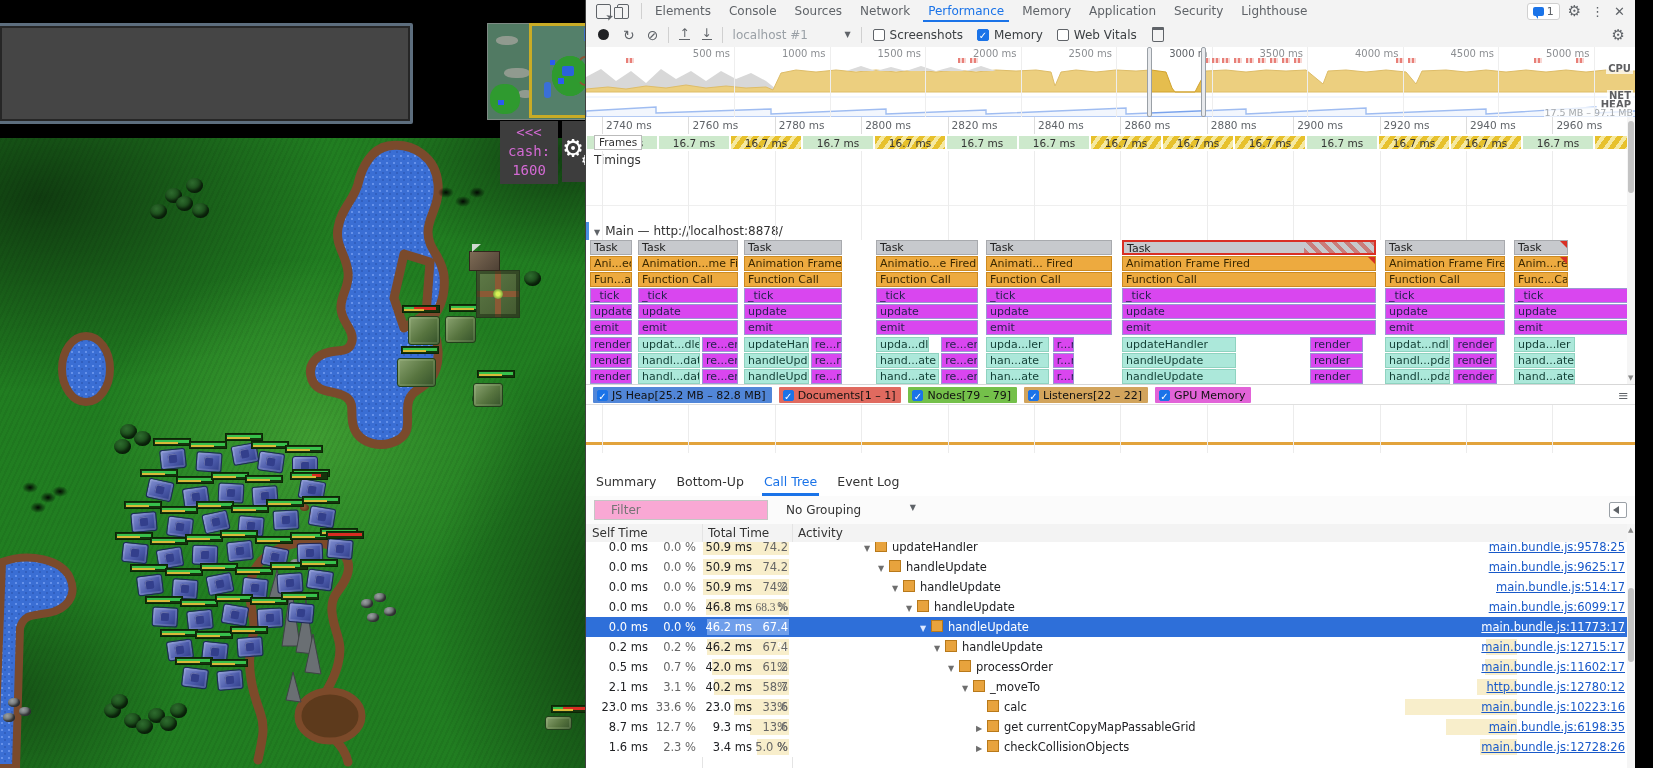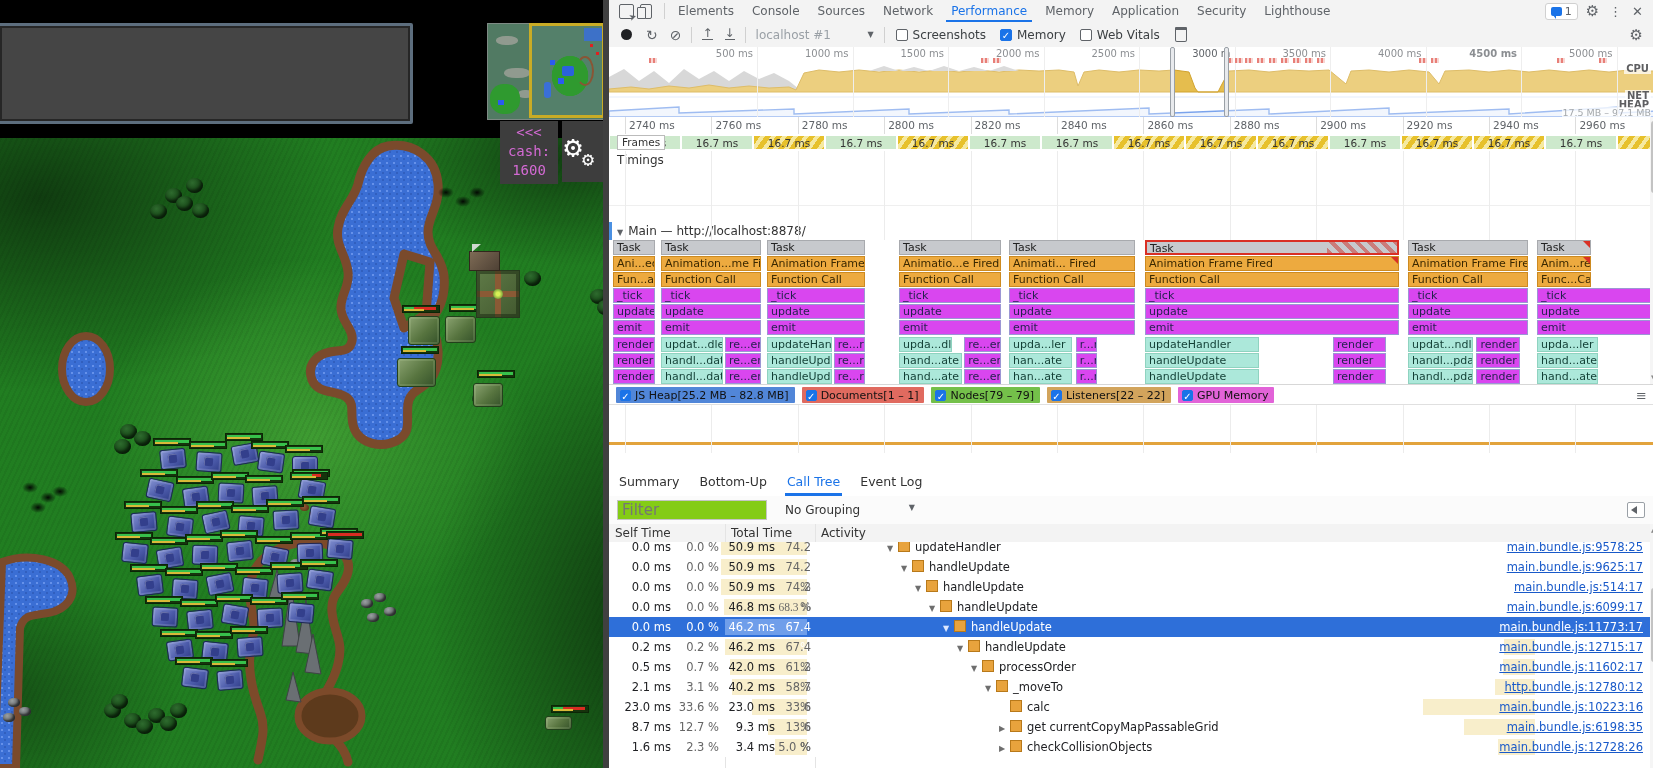--- a/index.html
+++ b/index.html
@@ -67,21 +67,21 @@
   .mmr{position:absolute;width:3px;height:3px;background:#e02020;}
   .mmw{position:absolute;background:#3a6fd8;}
   .hudbox{position:absolute;background:#3d3d3d;color:#d46ad4;
     font-family:"DejaVu Sans Mono",monospace;text-align:center;}
   .cash{left:500px;top:121px;width:58px;height:61px;font-size:14px;line-height:19px;padding-top:2px;}
   .gearbox{left:562px;top:121px;width:41px;height:61px;color:#fff;}
   .gearbox .g1{position:absolute;left:2px;top:8px;font-size:30px;}
   .gearbox .g2{position:absolute;left:20px;top:26px;font-size:20px;}
 
   
-  .dt{position:absolute;left:603px;top:0;width:1050px;height:768px;background:#fff;border-left:6px solid #404040;
+  .dt{position:absolute;left:585px;top:0;width:1050px;height:768px;background:#fff;border-left:1px solid #404040;
       box-sizing:border-box;color:#202124;}
   .tabbar{position:absolute;left:0;top:0;width:100%;height:22px;background:#f3f3f3;border-bottom:1px solid #d0d0d0;
       display:flex;align-items:center;font-size:12px;color:#5f6368;}
   .tabbar .tb{padding:0 9px;height:22px;line-height:22px;cursor:default;position:relative;}
   .tabbar .tb.act{color:#1a73e8;}
   .tabbar .tb.act:after{content:'';position:absolute;left:4px;right:4px;bottom:0;height:2px;background:#1a73e8;}
   .ico{color:#5f6368;font-size:13px;line-height:1;}
   .insp{width:13px;height:13px;border:1.5px solid #5f6368;border-radius:2px;position:relative;margin:0 6px 0 10px;}
   .insp:after{content:'➤';position:absolute;right:-4px;bottom:-4px;font-size:9px;color:#5f6368;transform:rotate(-20deg);}
   .devi{width:10px;height:13px;border:1.5px solid #5f6368;border-radius:2px;position:relative;margin-right:8px;}
@@ -151,22 +151,22 @@
   .memchart{position:absolute;left:0;top:404px;width:100%;height:48px;background:#fff;border-top:1px solid #e0e0e0;overflow:hidden;}
   .memline{position:absolute;left:0;top:37px;width:100%;height:2.5px;background:#e2a33c;}
 
   .btabs{position:absolute;left:0;top:468px;width:100%;height:28px;background:#fff;border-bottom:1px solid #d0d0d0;
      display:flex;align-items:flex-end;font-size:12.5px;color:#333;}
   .btabs .bt{padding:0 10px 7px;position:relative;}
   .btabs .bt.act{color:#1a73e8;}
   .btabs .bt.act:after{content:'';position:absolute;left:8px;right:8px;bottom:0;height:3px;background:#1a73e8;}
   .frow{position:absolute;left:0;top:496px;width:100%;height:28px;background:#fbfbfb;border-bottom:1px solid #e0e0e0;
      display:flex;align-items:center;font-size:12px;color:#333;}
-  .filter{width:140px;height:18px;border:1px solid #c5c5c5;background:#84cc16;margin-left:8px;font-size:15px;
-     font-family:"DejaVu Sans",sans-serif;padding:0 4px;color:#333;}
+  .filter{width:140px;height:18px;border:1px solid #c5c5c5;background:#f9a8d4;margin-left:8px;font-size:12px;
+     font-family:"DejaVu Sans",sans-serif;padding:0 16px;color:#333;}
   .group{margin-left:18px;width:130px;display:flex;justify-content:space-between;color:#333;}
   .sidetog{position:absolute;right:8px;width:16px;height:14px;border:1px solid #9aa0a6;border-radius:2px;background:#fff;}
   .sidetog:after{content:'';position:absolute;left:3px;top:3px;border-top:4px solid transparent;border-bottom:4px solid transparent;border-right:6px solid #5f6368;}
 
   .thead{position:absolute;left:0;top:524px;width:100%;height:18px;background:#f3f3f3;border-bottom:1px solid #d0d0d0;
      font-size:12px;color:#333;}
   .thead span{position:absolute;top:2px;}
   .colline{position:absolute;top:524px;bottom:0;width:1px;background:#e4e4e4;}
   .rows{position:absolute;left:0;top:542px;width:100%;height:226px;overflow:hidden;font-size:11.5px;}
   .trw{position:absolute;left:0;width:100%;height:20px;background:#fff;}
@@ -602,21 +602,21 @@
         <div class="tick-lab" style="left: 360.5px;">2000 ms</div>
         <div class="tick-ln" style="left: 530px;"></div>
         <div class="tick-lab" style="left: 456px;">2500 ms</div>
         <div class="tick-ln" style="left: 625.5px;"></div>
         <div class="tick-lab" style="left: 551.5px;">3000 m</div>
         <div class="tick-ln" style="left: 721px;"></div>
         <div class="tick-lab" style="left: 647px;">3500 ms</div>
         <div class="tick-ln" style="left: 816.5px;"></div>
         <div class="tick-lab" style="left: 742.5px;">4000 ms</div>
         <div class="tick-ln" style="left: 912px;"></div>
-        <div class="tick-lab" style="left: 838px; font-weight: bold;">4500 ms</div>
+        <div class="tick-lab" style="left: 838px;">4500 ms</div>
         <div class="tick-ln" style="left: 1007.5px;"></div>
         <div class="tick-lab" style="left: 933.5px;">5000 ms</div>
         <div class="mark" style="left: 40px;"></div>
         <div class="mark" style="left: 372px;"></div>
         <div class="mark" style="left: 384px;"></div>
         <div class="mark" style="left: 616px;"></div>
         <div class="mark" style="left: 626px;"></div>
         <div class="mark" style="left: 636px;"></div>
         <div class="mark" style="left: 648px;"></div>
         <div class="mark" style="left: 660px;"></div>

